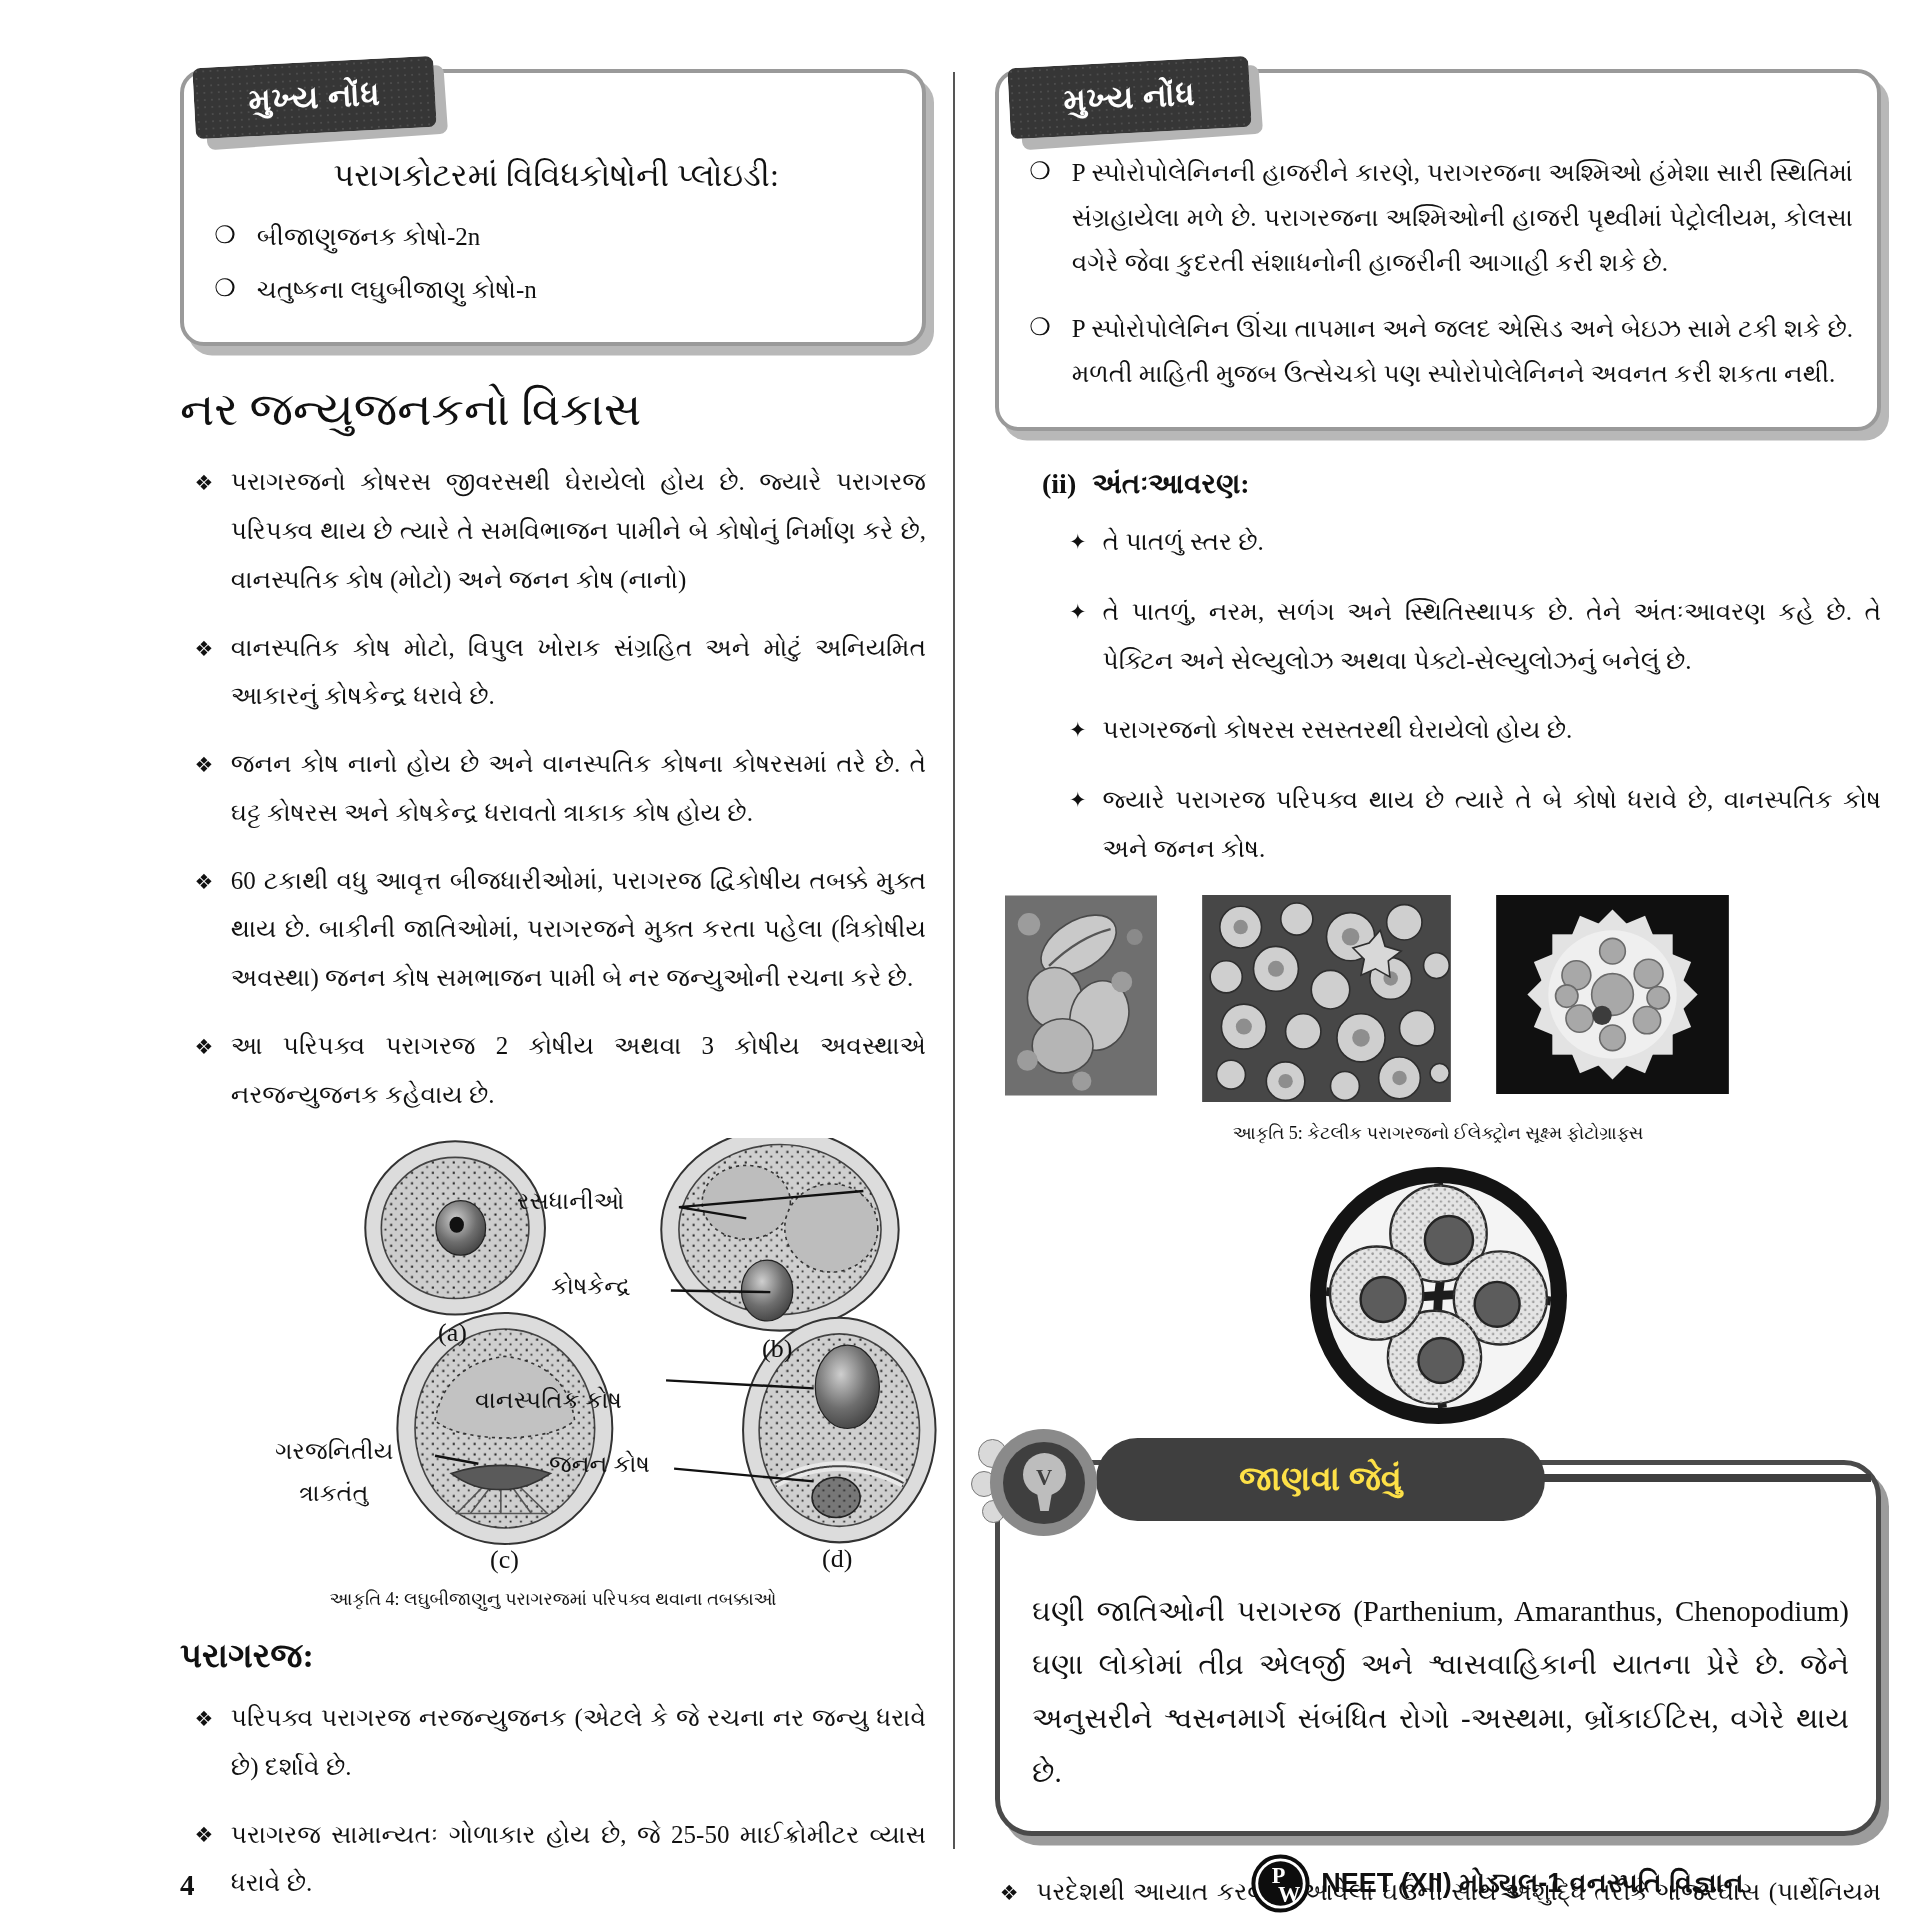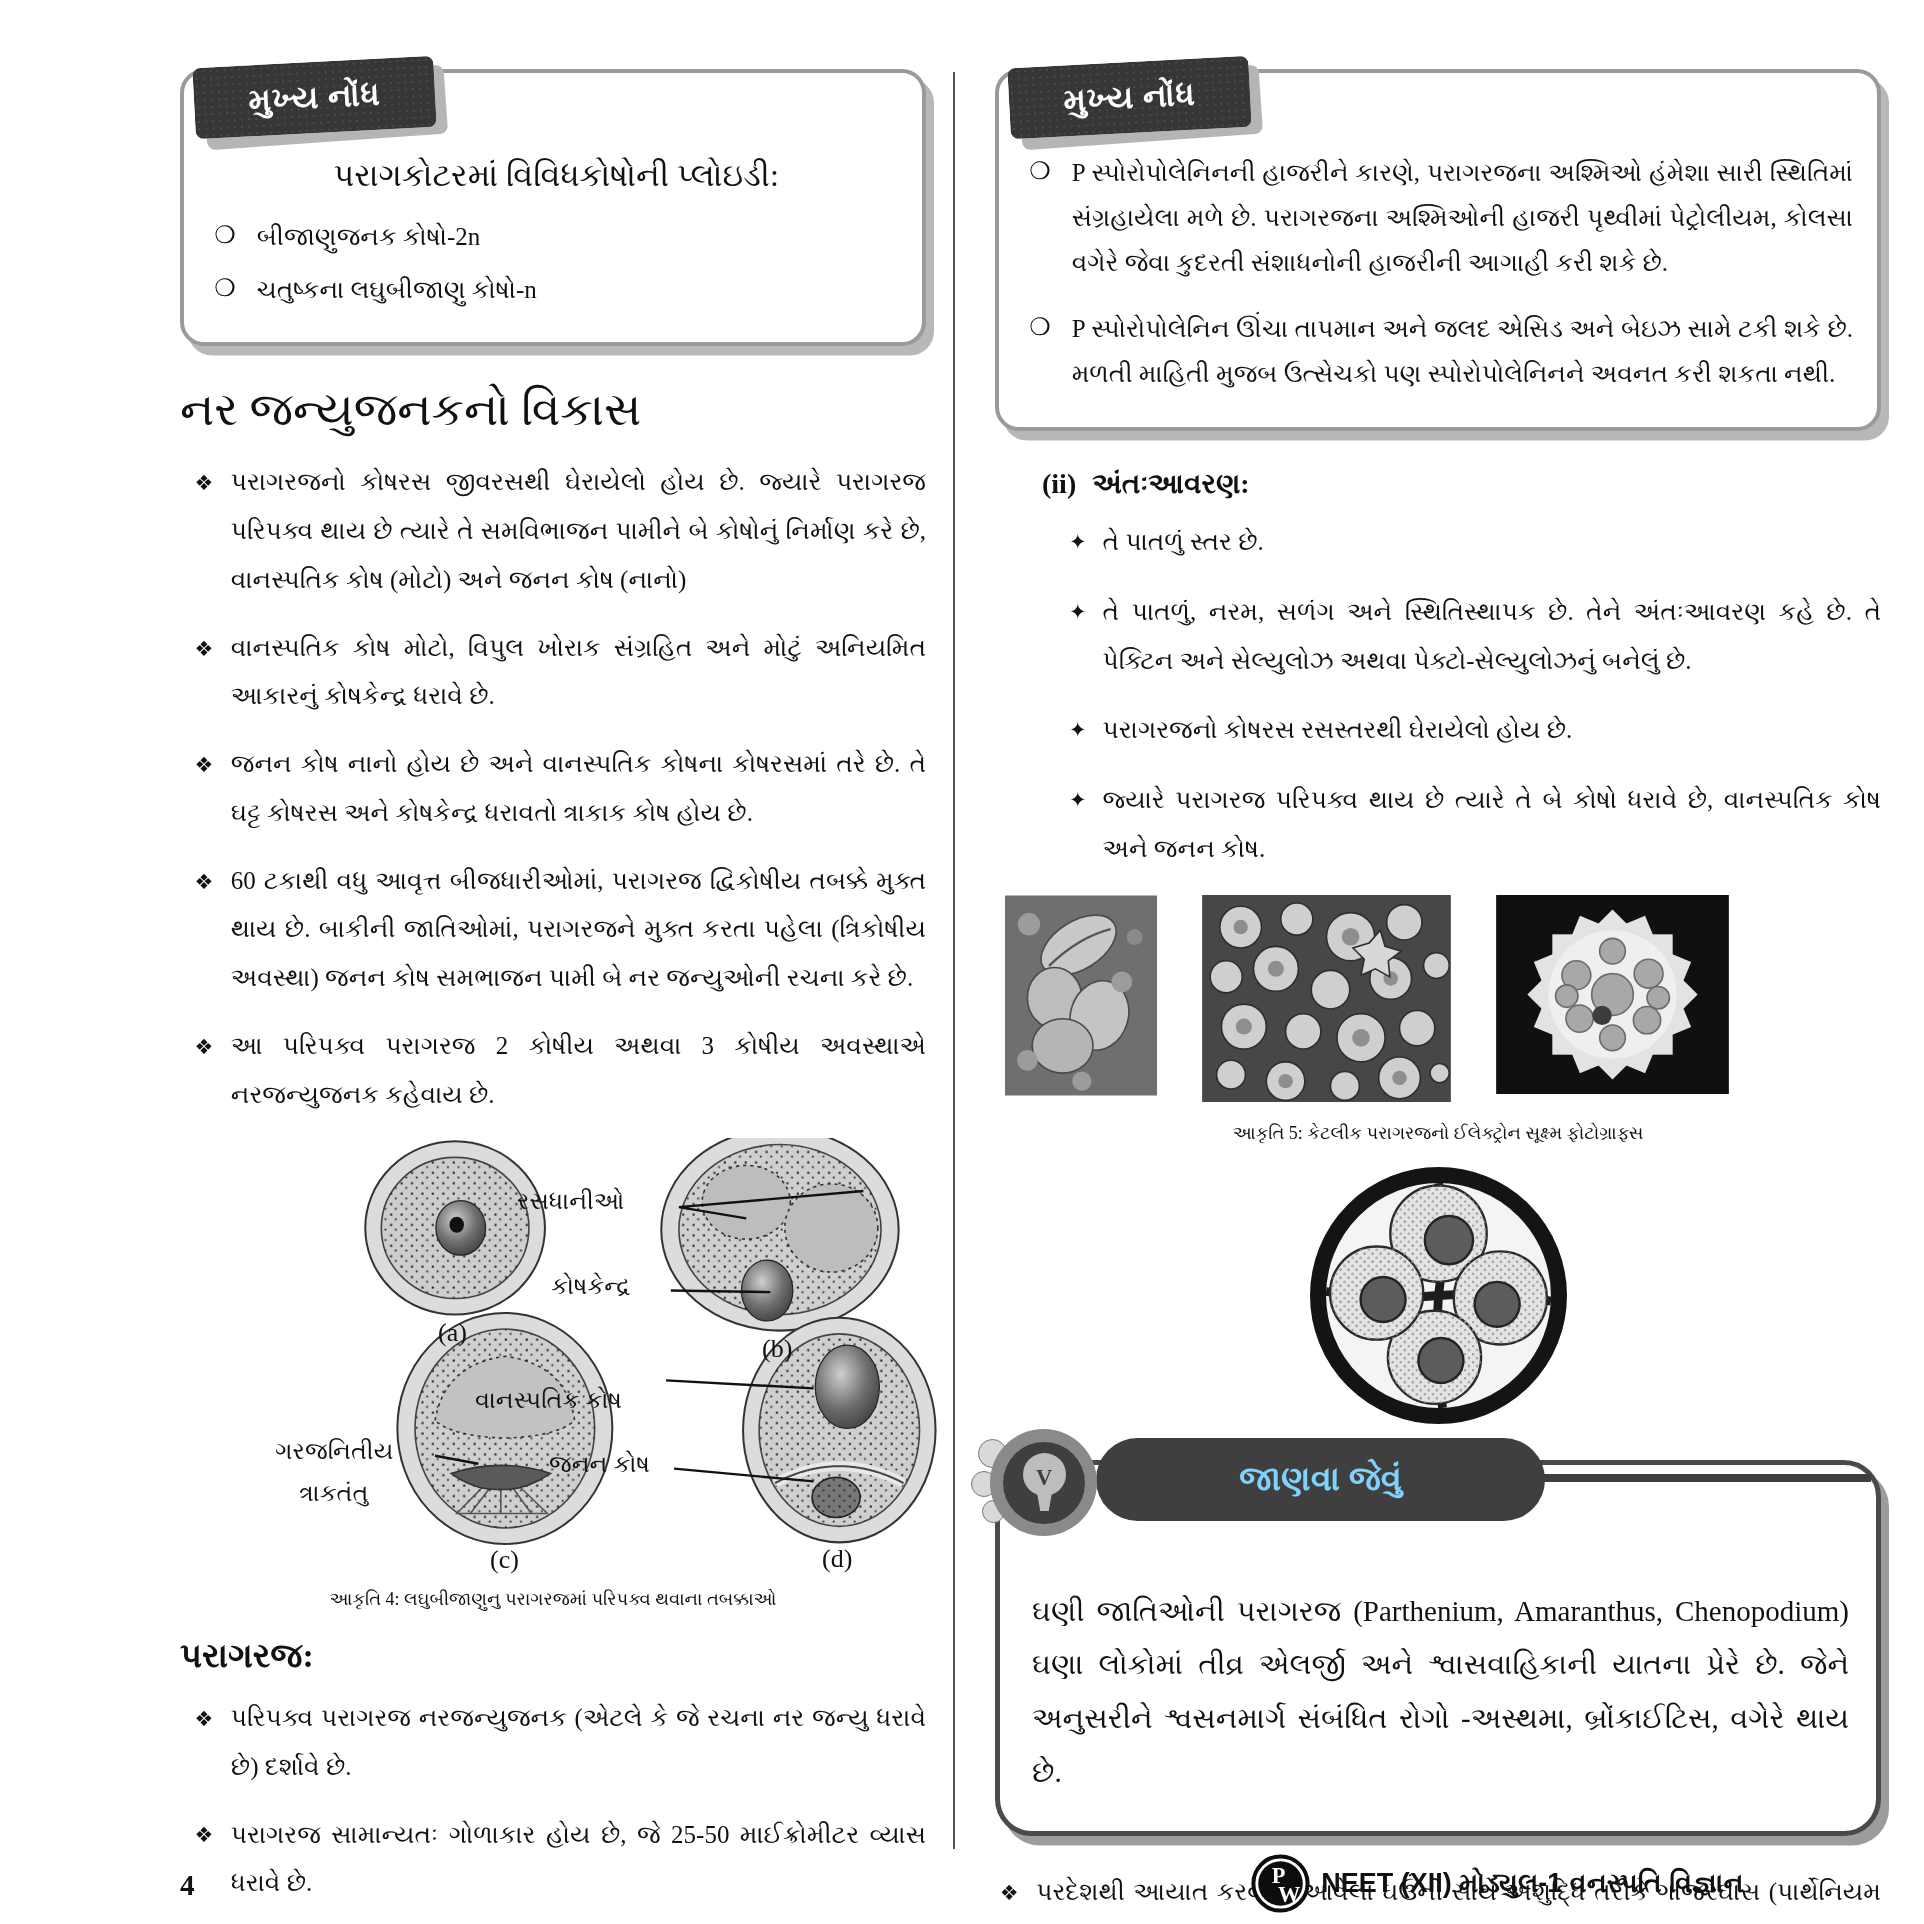--- a/index.html
+++ b/index.html
@@ -61,21 +61,21 @@
 
   
   .knowbox{
     position:relative;border:5.6px solid #4a4a4a;border-radius:37px;
     box-shadow:8px 9.6px 0 #9c9c9c;background:#fff;
     margin:32px 0 32px 0;padding:120px 27px 32px 32px;
   }
   .knowbox .pill{
     position:absolute;top:-27px;left:96px;width:449px;height:83px;background:#3f3f3f;
     border-radius:48px;display:flex;align-items:center;justify-content:center;
-    color:#7dd3fc;font-size:34px;font-weight:bold;z-index:2;
+    color:#fde047;font-size:34px;font-weight:bold;z-index:2;
   }
   .knowbox .pill-line{position:absolute;top:9.6px;left:529px;right:4.8px;height:8px;background:#3f3f3f;z-index:1;}
   .knowbox .badge{position:absolute;top:-50px;left:-24px;width:136px;height:136px;z-index:3;}
   .kb-text{font-size:29px;line-height:1.85;text-align:justify;}
 
   
   .tetradwrap{display:flex;justify-content:center;margin:4.8px 0 8px 0;}
 
   
   .pageno{position:absolute;left:180px;top:1869px;font-size:29px;font-weight:bold;}

